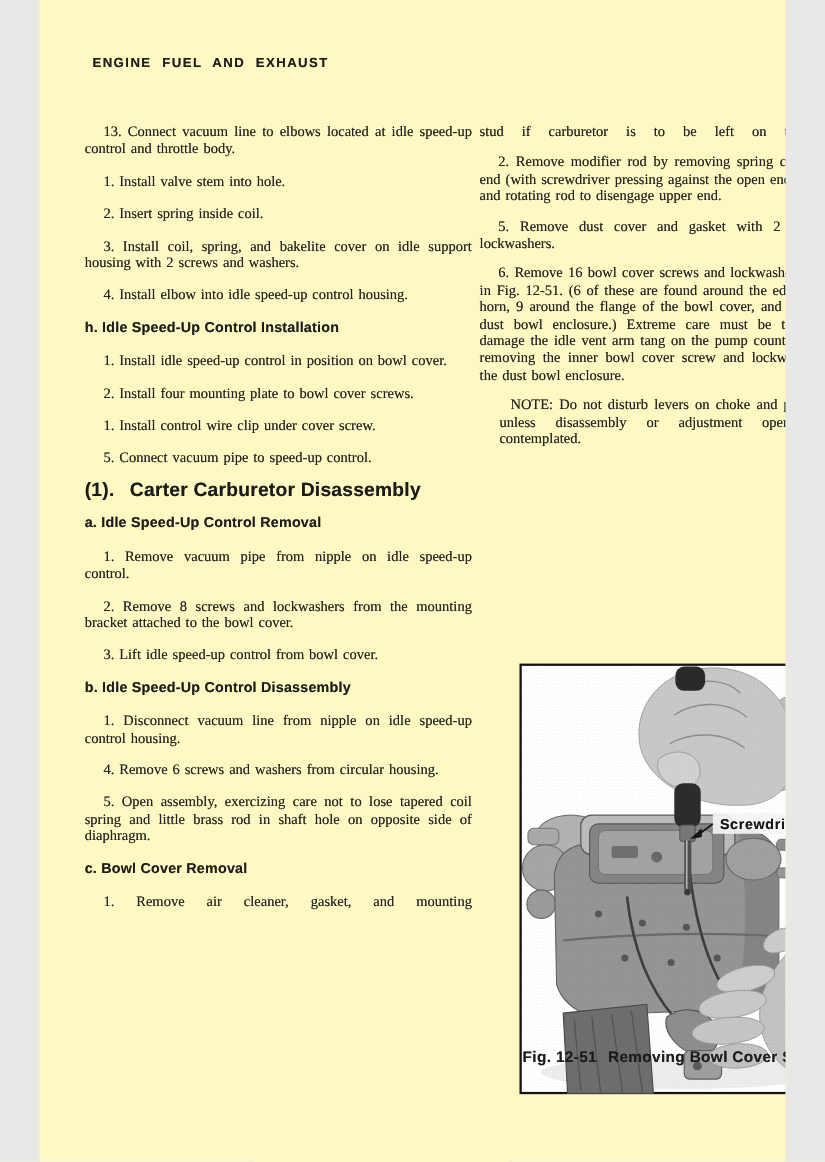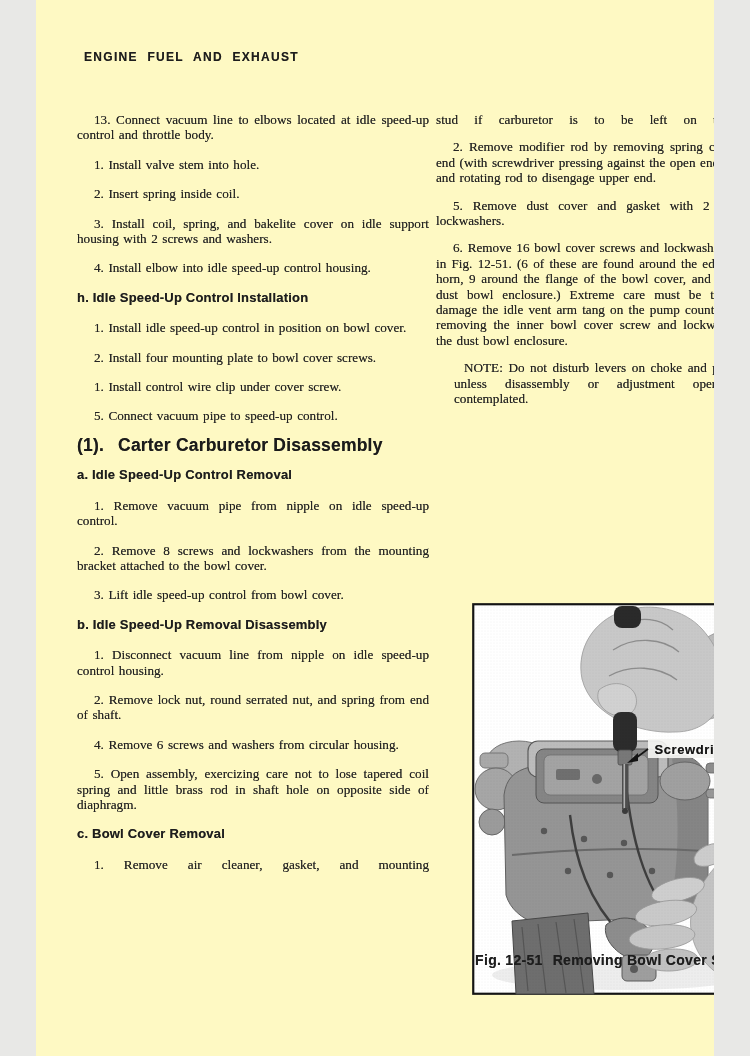--- a/index.html
+++ b/index.html
@@ -65,23 +65,22 @@
     <p class="head">h. Idle Speed-Up Control Installation</p>
     <p class="para">1. Install idle speed-up control in position on bowl cover.</p>
     <p class="para">2. Install four mounting plate to bowl cover screws.</p>
     <p class="para">1. Install control wire clip under cover screw.</p>
     <p class="para">5. Connect vacuum pipe to speed-up control.</p>
     <p class="bighead"><span class="num">(1).</span><span>Carter Carburetor Disassembly</span></p>
     <p class="head">a. Idle Speed-Up Control Removal</p>
     <p class="para">1. Remove vacuum pipe from nipple on idle speed-up control.</p>
     <p class="para">2. Remove 8 screws and lockwashers from the mounting bracket attached to the bowl cover.</p>
     <p class="para">3. Lift idle speed-up control from bowl cover.</p>
-    <p class="head">b. Idle Speed-Up Removal Disassembly</p>
+    <p class="head">b. Idle Speed-Up Control Disassembly</p>
     <p class="para">1. Disconnect vacuum line from nipple on idle speed-up control housing.</p>
-    <p class="para">2. Remove lock nut, round serrated nut, and spring from end of shaft.</p>
     <p class="para">4. Remove 6 screws and washers from circular housing.</p>
     <p class="para">5. Open assembly, exercizing care not to lose tapered coil spring and little brass rod in shaft hole on opposite side of diaphragm.</p>
     <p class="head">c. Bowl Cover Removal</p>
     <p class="para fill">1. Remove air cleaner, gasket, and mounting</p>
   </div>
 
   <div class="col col-right">
     <p class="para cont fill">stud if carburetor is to be left on the engine.</p>
     <p class="para">2. Remove modifier rod by removing spring clip on lower end (with screwdriver pressing against the open end of the clip) and rotating rod to disengage upper end.</p>
     <p class="para">5. Remove dust cover and gasket with 2 screws and lockwashers.</p>

